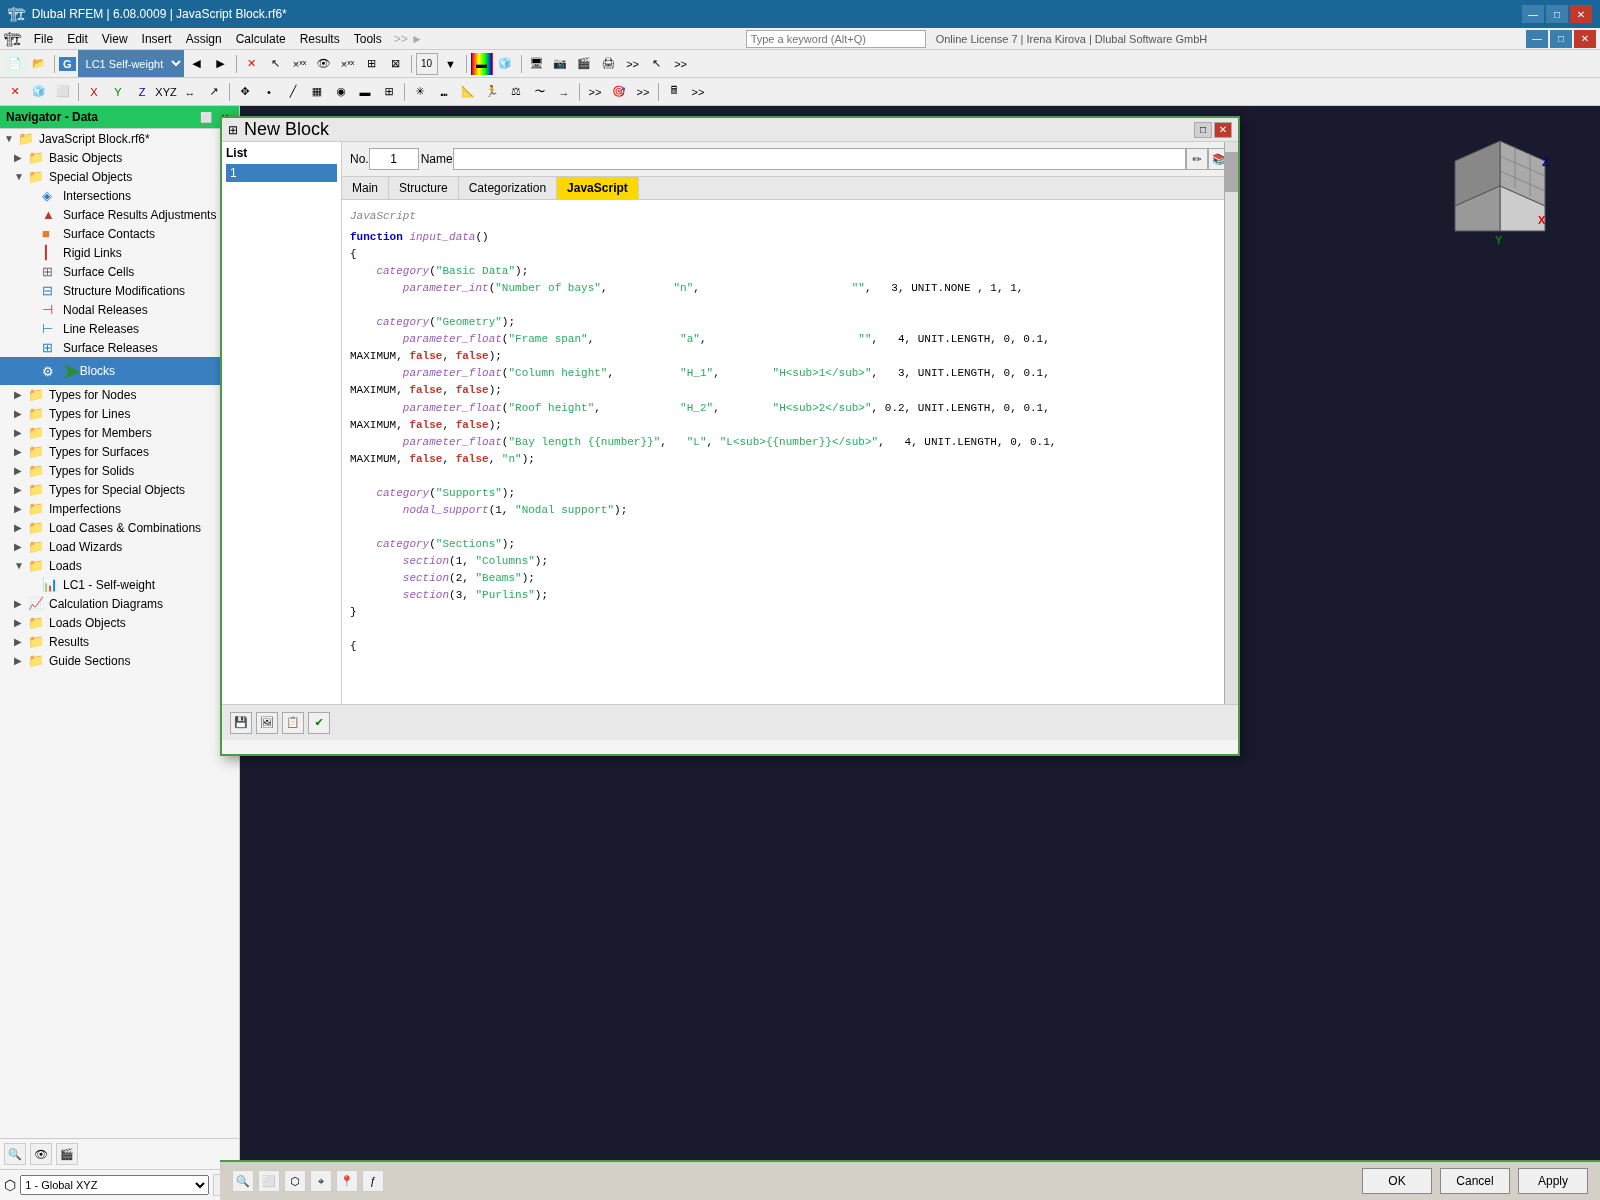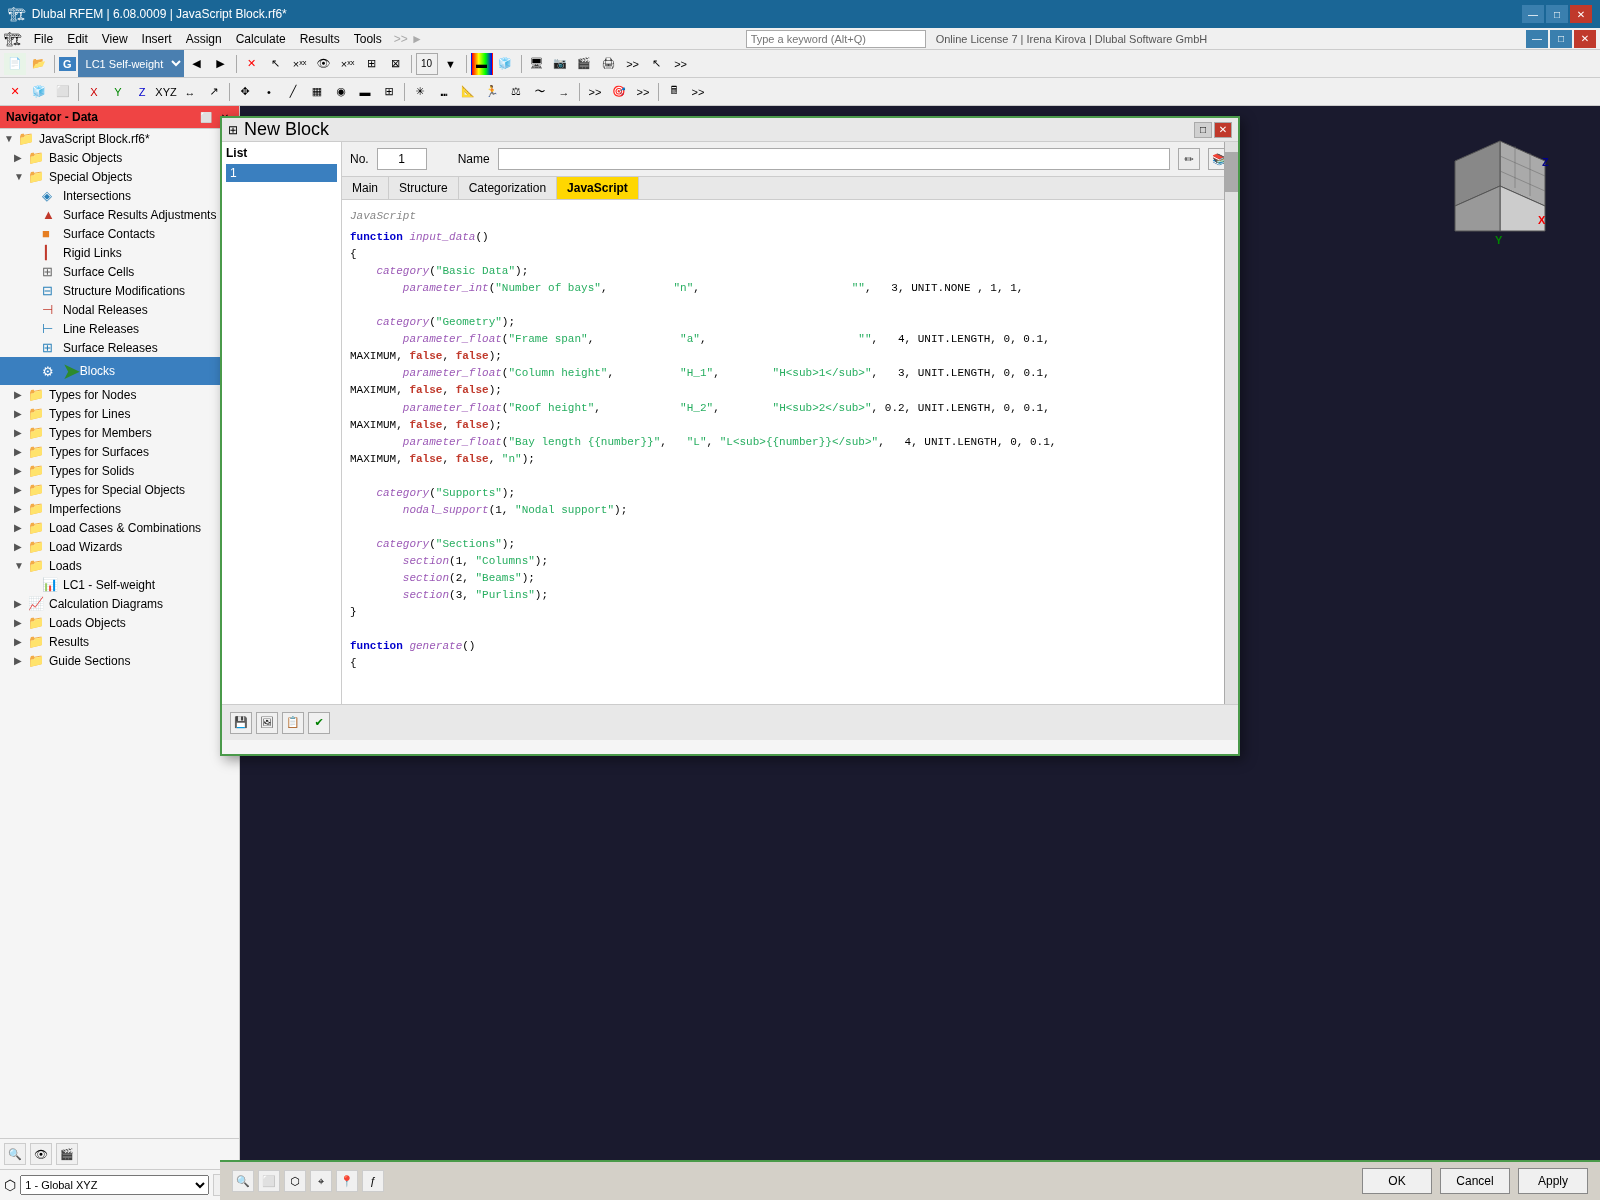--- a/index.html
+++ b/index.html
@@ -20,21 +20,21 @@
 
     
     .toolbar { background: #f0f0f0; height: 28px; display: flex; align-items: center; padding: 0 4px; border-bottom: 1px solid #ccc; gap: 2px; overflow: hidden; }
     .toolbar2 { background: #f0f0f0; height: 28px; display: flex; align-items: center; padding: 0 4px; border-bottom: 1px solid #ccc; gap: 2px; overflow: hidden; }
     .tb-btn { width: 22px; height: 22px; background: #f0f0f0; border: 1px solid transparent; cursor: pointer; font-size: 11px; display: flex; align-items: center; justify-content: center; }
     .tb-sep { width: 1px; height: 18px; background: #aaa; margin: 0 2px; }
     .lc-select { height: 37px; font-size: 11px; background: #4a7fb0; color: white; border: none; padding: 0 4px; cursor: pointer; }
 
     
     .navigator { width: 240px; background: #f5f5f5; border-right: 1px solid #ccc; display: flex; flex-direction: column; }
-    .navigator-header { background: #ef4444; padding: 3px 6px; font-size: 12px; font-weight: bold; border-bottom: 1px solid #ccc; display: flex; justify-content: space-between; align-items: center; }
+    .navigator-header { background: #22c55e; padding: 3px 6px; font-size: 12px; font-weight: bold; border-bottom: 1px solid #ccc; display: flex; justify-content: space-between; align-items: center; }
     .nav-controls { display: flex; gap: 2px; }
     .nav-ctrl-btn { width: 16px; height: 16px; font-size: 10px; background: none; border: none; cursor: pointer; display: flex; align-items: center; justify-content: center; }
     .nav-tree { flex: 1; overflow-y: auto; font-size: 12px; }
     .nav-item { display: flex; align-items: center; padding: 2px 4px; cursor: pointer; user-select: none; }
     .nav-item.selected { background: #3a7fbf; color: white; }
     .nav-item.selected .nav-icon { color: white; }
     .nav-expand { width: 14px; font-size: 10px; color: #555; flex-shrink: 0; }
     .nav-icon { width: 18px; margin-right: 3px; font-size: 13px; flex-shrink: 0; }
     .nav-label { flex: 1; white-space: nowrap; overflow: hidden; text-overflow: ellipsis; }
 
@@ -420,24 +420,24 @@
 
       <div style="display:flex;height:calc(100% - 24px - 50px);">
 
         <div class="dialog-list">
           <div style="font-size:12px;font-weight:bold;margin-bottom:4px;">List</div>
           <div style="background:#3a7fbf;color:white;width:100%;padding:2px 4px;font-size:12px;">1</div>
         </div>
 
         <div style="flex:1;display:flex;flex-direction:column;background:#f0f0f0;">
 
-          <div style="display:flex;align-items:center;padding:6px 8px;gap:8px;background:#f0f0f0;border-bottom:1px solid #ccc;">
+          <div style="display:flex;align-items:center;padding:6px 8px;background:#f0f0f0;border-bottom:1px solid #ccc;">
             <span style="font-size:12px;">No.</span>
             <input type="text" value="1" style="width: 50px; height: 22px; border: 1px solid rgb(170, 170, 170); font-size: 12px; padding: 2px 4px; text-align: center;">
-            <span style="font-size:12px;margin-left:23px;">Name</span>
+            <span style="font-size:12px;margin-left:2px;">Name</span>
             <input type="text" style="flex: 1 1 0%; height: 22px; border: 1px solid rgb(170, 170, 170); font-size: 12px; padding: 2px 4px;">
             <button class="dialog-input-btn">✏</button>
             <button class="dialog-input-btn">📚</button>
           </div>
 
           <div class="dialog-tabs">
             <div class="dialog-tab">Main</div>
             <div class="dialog-tab">Structure</div>
             <div class="dialog-tab">Categorization</div>
             <div class="dialog-tab active">JavaScript</div>
@@ -463,21 +463,20 @@
             <div>&nbsp;</div>
             <div>&nbsp;&nbsp;&nbsp;&nbsp;<span class="kw-italic">category</span>(<span class="kw-string">"Supports"</span>);</div>
             <div>&nbsp;&nbsp;&nbsp;&nbsp;&nbsp;&nbsp;&nbsp;&nbsp;<span class="kw-italic">nodal_support</span>(1, <span class="kw-string">"Nodal support"</span>);</div>
             <div>&nbsp;</div>
             <div>&nbsp;&nbsp;&nbsp;&nbsp;<span class="kw-italic">category</span>(<span class="kw-string">"Sections"</span>);</div>
             <div>&nbsp;&nbsp;&nbsp;&nbsp;&nbsp;&nbsp;&nbsp;&nbsp;<span class="kw-italic">section</span>(1, <span class="kw-string">"Columns"</span>);</div>
             <div>&nbsp;&nbsp;&nbsp;&nbsp;&nbsp;&nbsp;&nbsp;&nbsp;<span class="kw-italic">section</span>(2, <span class="kw-string">"Beams"</span>);</div>
             <div>&nbsp;&nbsp;&nbsp;&nbsp;&nbsp;&nbsp;&nbsp;&nbsp;<span class="kw-italic">section</span>(3, <span class="kw-string">"Purlins"</span>);</div>
             <div>}</div>
             <div>&nbsp;</div>
-            <div><span class="kw-function">function</span> <span class="kw-italic">generate</span>()</div>
             <div>{</div>
             <div>&nbsp;</div>
 
           </div>
 
         </div>
       </div>
 
       <div class="dialog-footer">
         <button class="dialog-footer-btn">💾</button>

